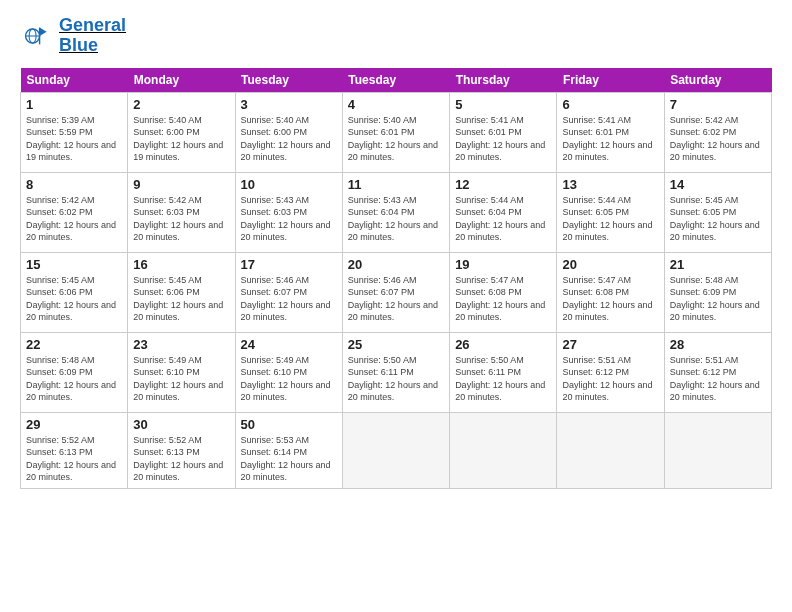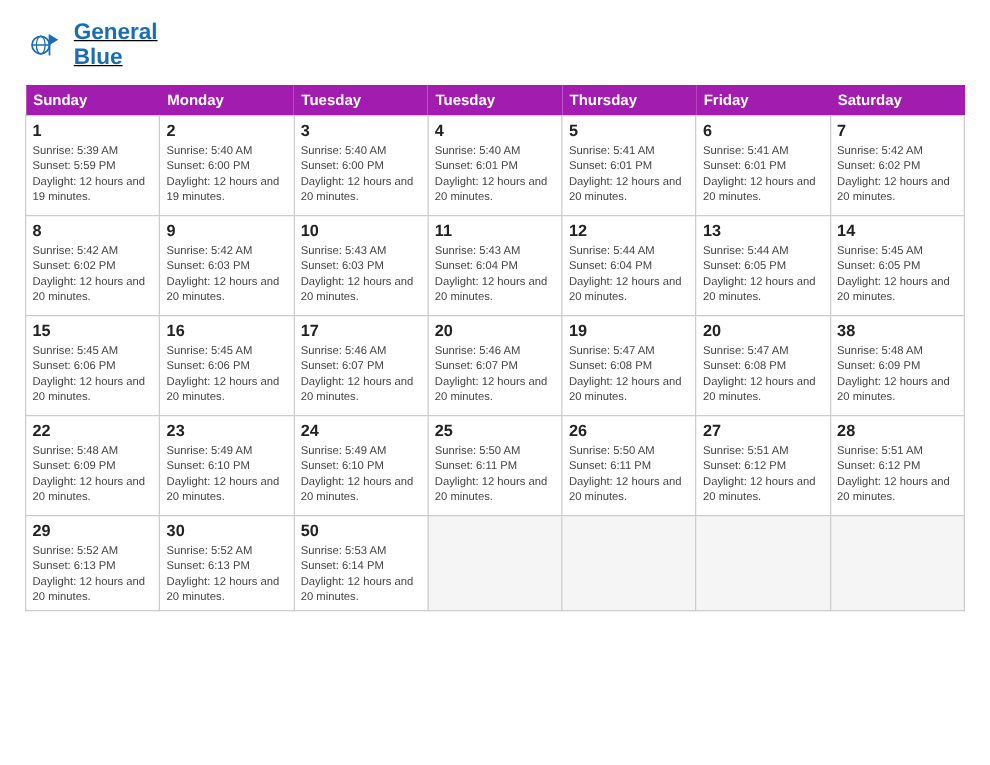--- a/index.html
+++ b/index.html
@@ -212,21 +212,21 @@
           </td>
           <td>
             <span class="day-num">19</span>
             <div class="day-info">Sunrise: 5:47 AM<br>Sunset: 6:08 PM<br>Daylight: 12 hours and 20 minutes.</div>
           </td>
           <td>
             <span class="day-num">20</span>
             <div class="day-info">Sunrise: 5:47 AM<br>Sunset: 6:08 PM<br>Daylight: 12 hours and 20 minutes.</div>
           </td>
           <td>
-            <span class="day-num">38</span>
+            <span class="day-num">21</span>
             <div class="day-info">Sunrise: 5:48 AM<br>Sunset: 6:09 PM<br>Daylight: 12 hours and 20 minutes.</div>
           </td>
         </tr>
         <tr>
           <td>
             <span class="day-num">22</span>
             <div class="day-info">Sunrise: 5:48 AM<br>Sunset: 6:09 PM<br>Daylight: 12 hours and 20 minutes.</div>
           </td>
           <td>
             <span class="day-num">23</span>

